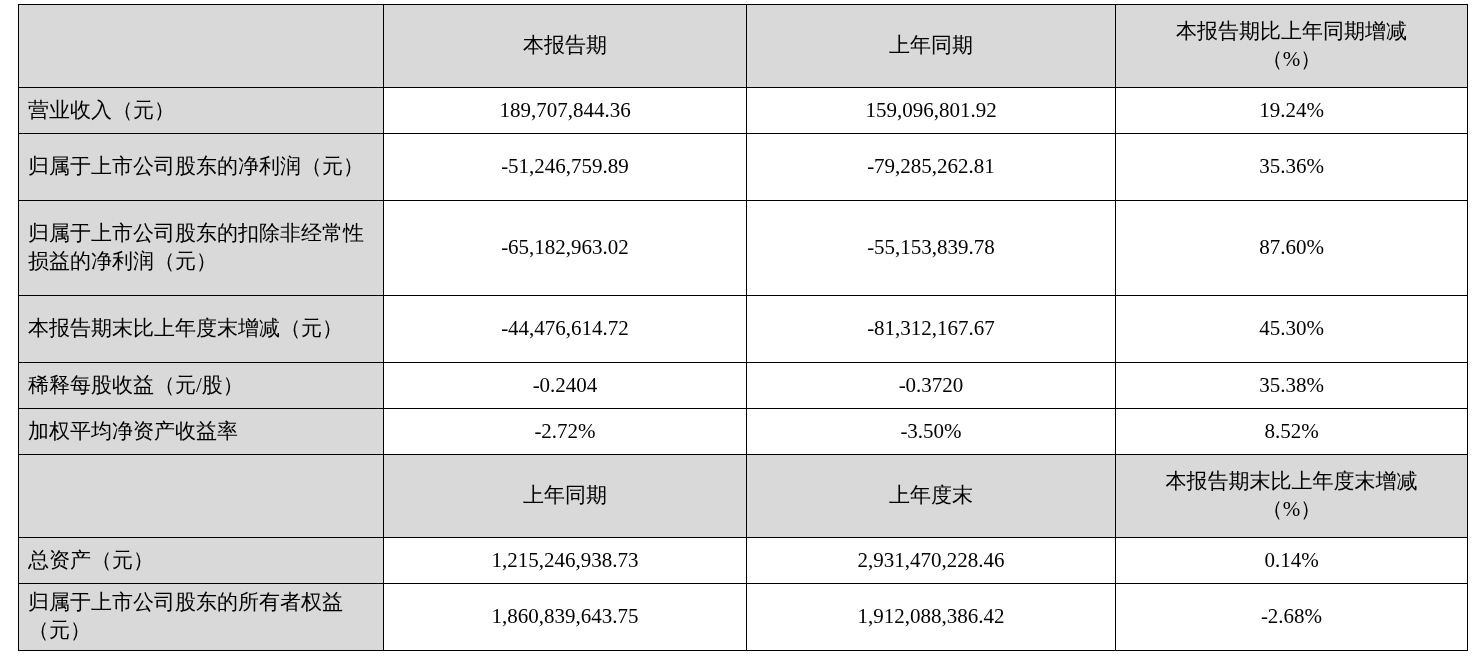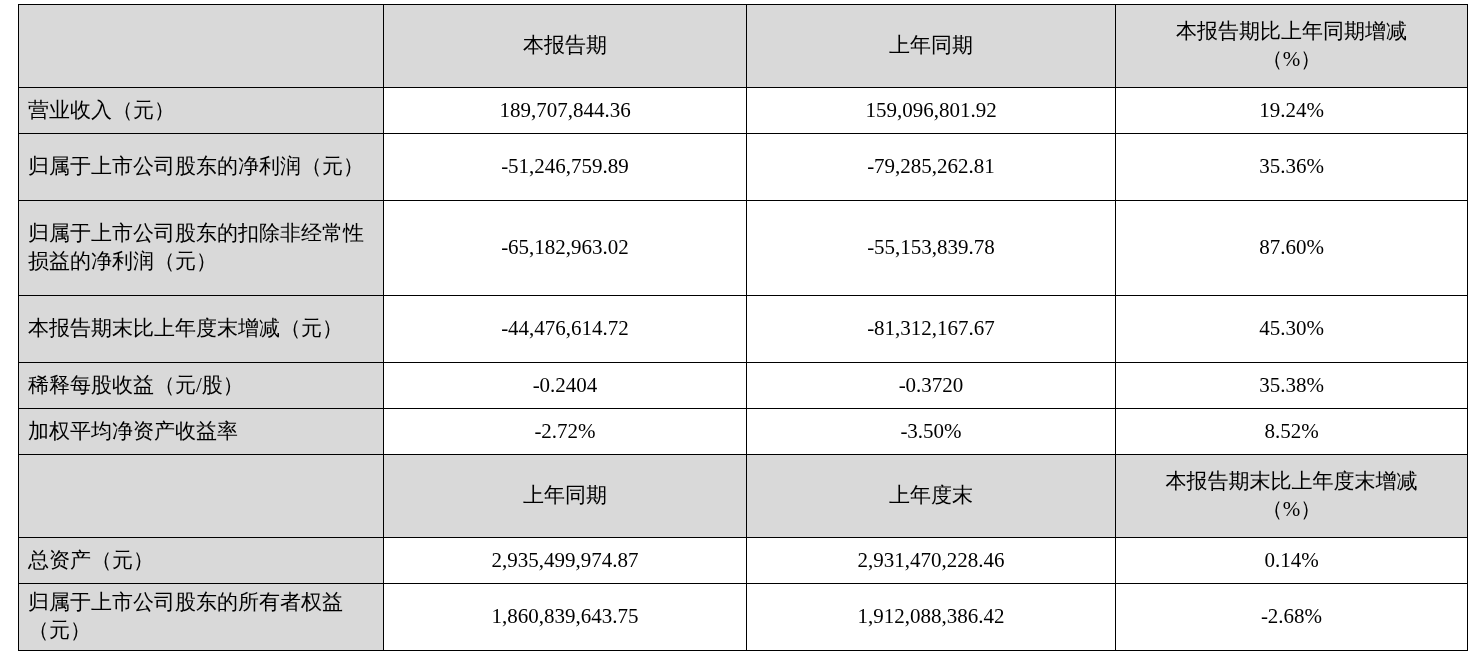--- a/index.html
+++ b/index.html
@@ -129,21 +129,21 @@
         <td class="hdr">上年同期</td>
         <td class="hdr">上年度末</td>
         <td class="hdr">
           <span>本报告期末比上年度末增减</span>
           <span class="hdr-line2">（%）</span>
         </td>
       </tr>
 
       <tr class="r-norm">
         <td class="rowlabel">总资产（元）</td>
-        <td class="num">2,935,499,974.87</td>
+        <td class="num">1,215,246,938.73</td>
         <td class="num">2,931,470,228.46</td>
         <td class="num">0.14%</td>
       </tr>
 
       <tr class="r-mid">
         <td class="rowlabel">归属于上市公司股东的所有者权益（元）</td>
         <td class="num">1,860,839,643.75</td>
         <td class="num">1,912,088,386.42</td>
         <td class="num">-2.68%</td>
       </tr>

